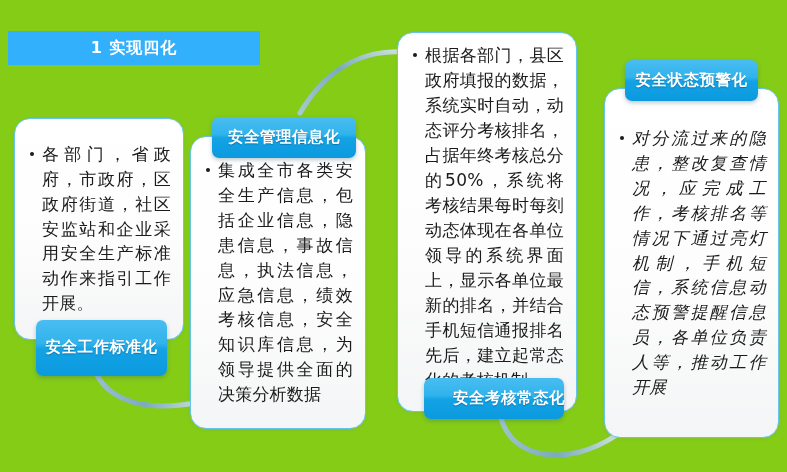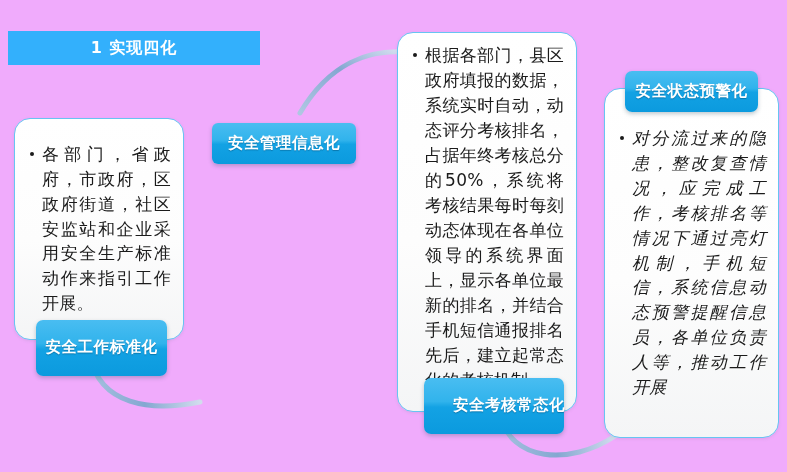--- a/index.html
+++ b/index.html
@@ -8,21 +8,21 @@
     background: #ffffff;
   }
   body {
     font-family: "DejaVu Sans", "Liberation Sans", sans-serif;
   }
   #stage {
     position: relative;
     width: 787px;
     height: 472px;
     overflow: hidden;
-    background: #f0abfc;
+    background: #84cc16;
   }
 
   
   #connectors {
     position: absolute;
     left: 0;
     top: 0;
     width: 787px;
     height: 472px;
     z-index: 1;
@@ -114,23 +114,23 @@
   }
 
   
   #card-1 { left: 14px;  top: 118px; width: 170px; height: 222px; }
   #card-2 { left: 190px; top: 136px; width: 176px; height: 293px; }
   #card-3 { left: 397px; top: 32px;  width: 180px; height: 380px; }
   #card-4 { left: 604px; top: 88px;  width: 175px; height: 350px; font-style: italic; }
 
   
   #tag-1 { left: 36px;  top: 320px; width: 131px; height: 56px; }
-  #tag-2 { left: 212px; top: 123px; width: 144px; height: 41px; border-radius: 6px; }
-  #tag-3 { left: 424px; top: 378px; width: 140px; height: 56px; padding-left: 30px; }
-  #tag-4 { left: 625px; top: 71px;  width: 133px; height: 41px; }
+  #tag-2 { left: 212px; top: 117px; width: 144px; height: 41px; }
+  #tag-3 { left: 424px; top: 378px; width: 140px; height: 41px; padding-left: 30px; }
+  #tag-4 { left: 625px; top: 60px;  width: 133px; height: 41px; }
 </style>
 </head>
 <body>
 
 <div id="stage">
 
   <svg id="connectors" viewBox="0 0 787 472" width="787" height="472">
     <defs>
       <linearGradient id="connGrad" x1="0" y1="0" x2="1" y2="0">
         <stop offset="0%" stop-color="#9fc3dd"></stop>
@@ -157,20 +157,25 @@
 
   <div class="card" id="card-1">
     <div class="card-body">
       <div class="bullet-line">各部门，省政府，市政府，区政府街道，社区安监站和企业采用安全生产标准动作来指引工作开展。</div>
     </div>
   </div>
   <div class="tag" id="tag-1">
     <span class="tag-text">安全工作标准化</span>
   </div>
 
+  <div class="card" id="card-2">
+    <div class="card-body">
+      <div class="bullet-line">集成全市各类安全生产信息，包括企业信息，隐患信息，事故信息，执法信息，应急信息，绩效考核信息，安全知识库信息，为领导提供全面的决策分析数据</div>
+    </div>
+  </div>
   <div class="tag" id="tag-2">
     <span class="tag-text">安全管理信息化</span>
   </div>
 
   <div class="card" id="card-3">
     <div class="card-body top-align">
       <div class="bullet-line">根据各部门，县区政府填报的数据，系统实时自动，动态评分考核排名，占据年终考核总分的50%，系统将考核结果每时每刻动态体现在各单位领导的系统界面上，显示各单位最新的排名，并结合手机短信通报排名先后，建立起常态化的考核机制</div>
     </div>
   </div>
   <div class="tag" id="tag-3">

